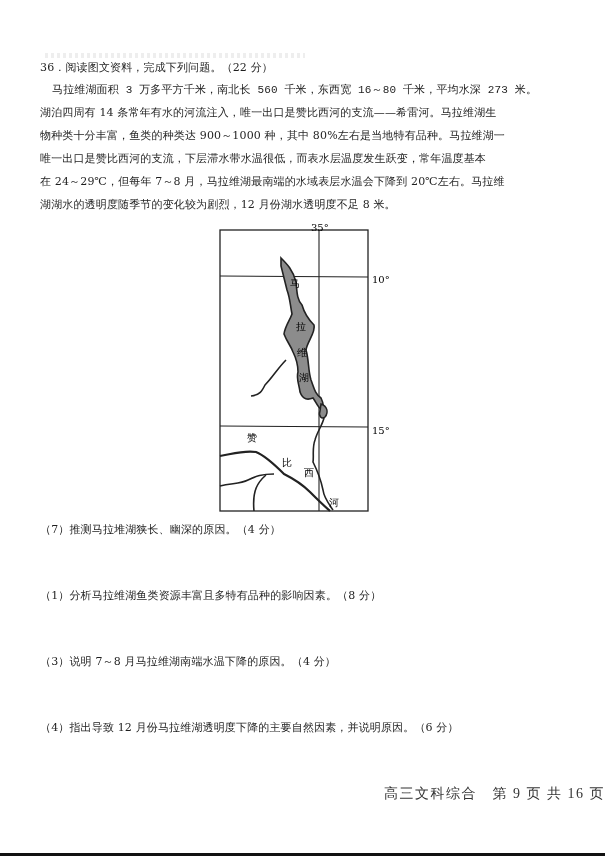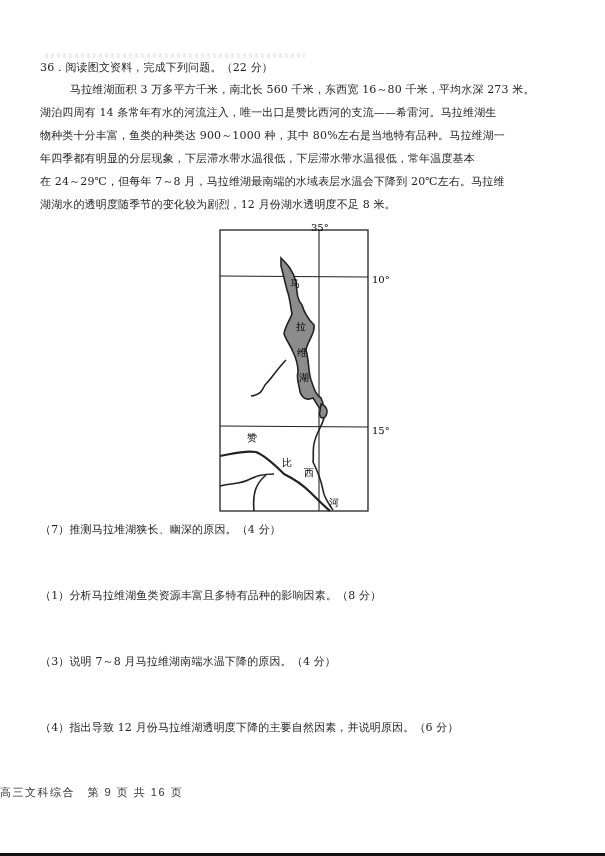--- a/index.html
+++ b/index.html
@@ -3,35 +3,35 @@
 <meta charset="utf-8">
 <style>
   html, body { margin:0; padding:0; }
   body {
     width:605px; height:856px; background:#ffffff; position:relative; overflow:hidden;
     font-family:"DejaVu Serif","Liberation Serif",serif; color:#1e1e1e;
   }
   .ghost { position:absolute; left:45px; top:53px; width:260px; height:5px;
     background:repeating-linear-gradient(90deg,#eeeeee 0 3px,transparent 3px 6px); }
   .line { position:absolute; left:40px; font-size:11px; line-height:16px; white-space:nowrap; letter-spacing:0.15px; }
-  .indent { left:70px; }
+  .indent { left:52px;font-family:Liberation Mono, monospace; }
   .map { position:absolute; left:205px; top:218px; width:200px; height:300px; }
-  .footer { position:absolute; top:785px; left:0; width:605px; text-align:left; font-size:11px; letter-spacing:1.5px; font-family:Liberation Sans, sans-serif; color:#333; }
+  .footer { position:absolute; top:785px; left:0; width:605px; text-align:right; font-size:14px; letter-spacing:1.5px; font-family:Liberation Serif, serif; color:#333; }
   .bottom-rule { position:absolute; left:0; top:853px; width:605px; height:3px; background:#111; }
 </style>
 </head>
 <body>
 
 <div class="ghost"></div>
 
 <div class="line" style="top:60px">36．阅读图文资料，完成下列问题。（22 分）</div>
 <div class="line indent" style="top:82px">马拉维湖面积 3 万多平方千米，南北长 560 千米，东西宽 16～80 千米，平均水深 273 米。</div>
 <div class="line" style="top:105px">湖泊四周有 14 条常年有水的河流注入，唯一出口是赞比西河的支流——希雷河。马拉维湖生</div>
 <div class="line" style="top:128px">物种类十分丰富，鱼类的种类达 900～1000 种，其中 80%左右是当地特有品种。马拉维湖一</div>
-<div class="line" style="top:151px">年四季都有明显的分层现象，下层滞水带水温很低，下层滞水带水温很低，常年温度基本</div>
+<div class="line" style="top:151px">唯一出口是赞比西河的支流，下层滞水带水温很低，而表水层温度发生跃变，常年温度基本</div>
 <div class="line" style="top:174px">在 24～29℃，但每年 7～8 月，马拉维湖最南端的水域表层水温会下降到 20℃左右。马拉维</div>
 <div class="line" style="top:197px">湖湖水的透明度随季节的变化较为剧烈，12 月份湖水透明度不足 8 米。</div>
 
 <svg class="map" viewBox="205 218 200 300" width="200" height="300">
   <rect x="220" y="230" width="148" height="281" fill="none" stroke="#222" stroke-width="1.3"></rect>
   <line x1="319" y1="230" x2="319" y2="511" stroke="#222" stroke-width="1.1"></line>
   <line x1="220" y1="276" x2="368" y2="277" stroke="#222" stroke-width="1.1"></line>
   <line x1="220" y1="426" x2="368" y2="427" stroke="#222" stroke-width="1.1"></line>
   <path fill="#8c8c8c" stroke="#222" stroke-width="1.6" d="M281,258 C287,264 293,270 296,282 C297,292 297,300 302,305 C304,312 307,318 314,325 C316,332 307,342 306,350 C309,360 308,370 311,380 C314,388 315,394 321,398 C324,404 324,410 322,410 C318,408 316,402 313,398 C308,400 303,400 300,392 C299,384 296,378 298,372 C298,364 297,360 293,352 C291,346 287,342 284,334 C285,326 290,320 292,314 C290,304 290,298 287,290 C285,282 283,274 281,266 Z"></path>
   <path d="M321,404 C327,406 329,412 325,417 C322,420 318,416 320,411 Z" fill="#8c8c8c" stroke="#222" stroke-width="1.5"></path>

